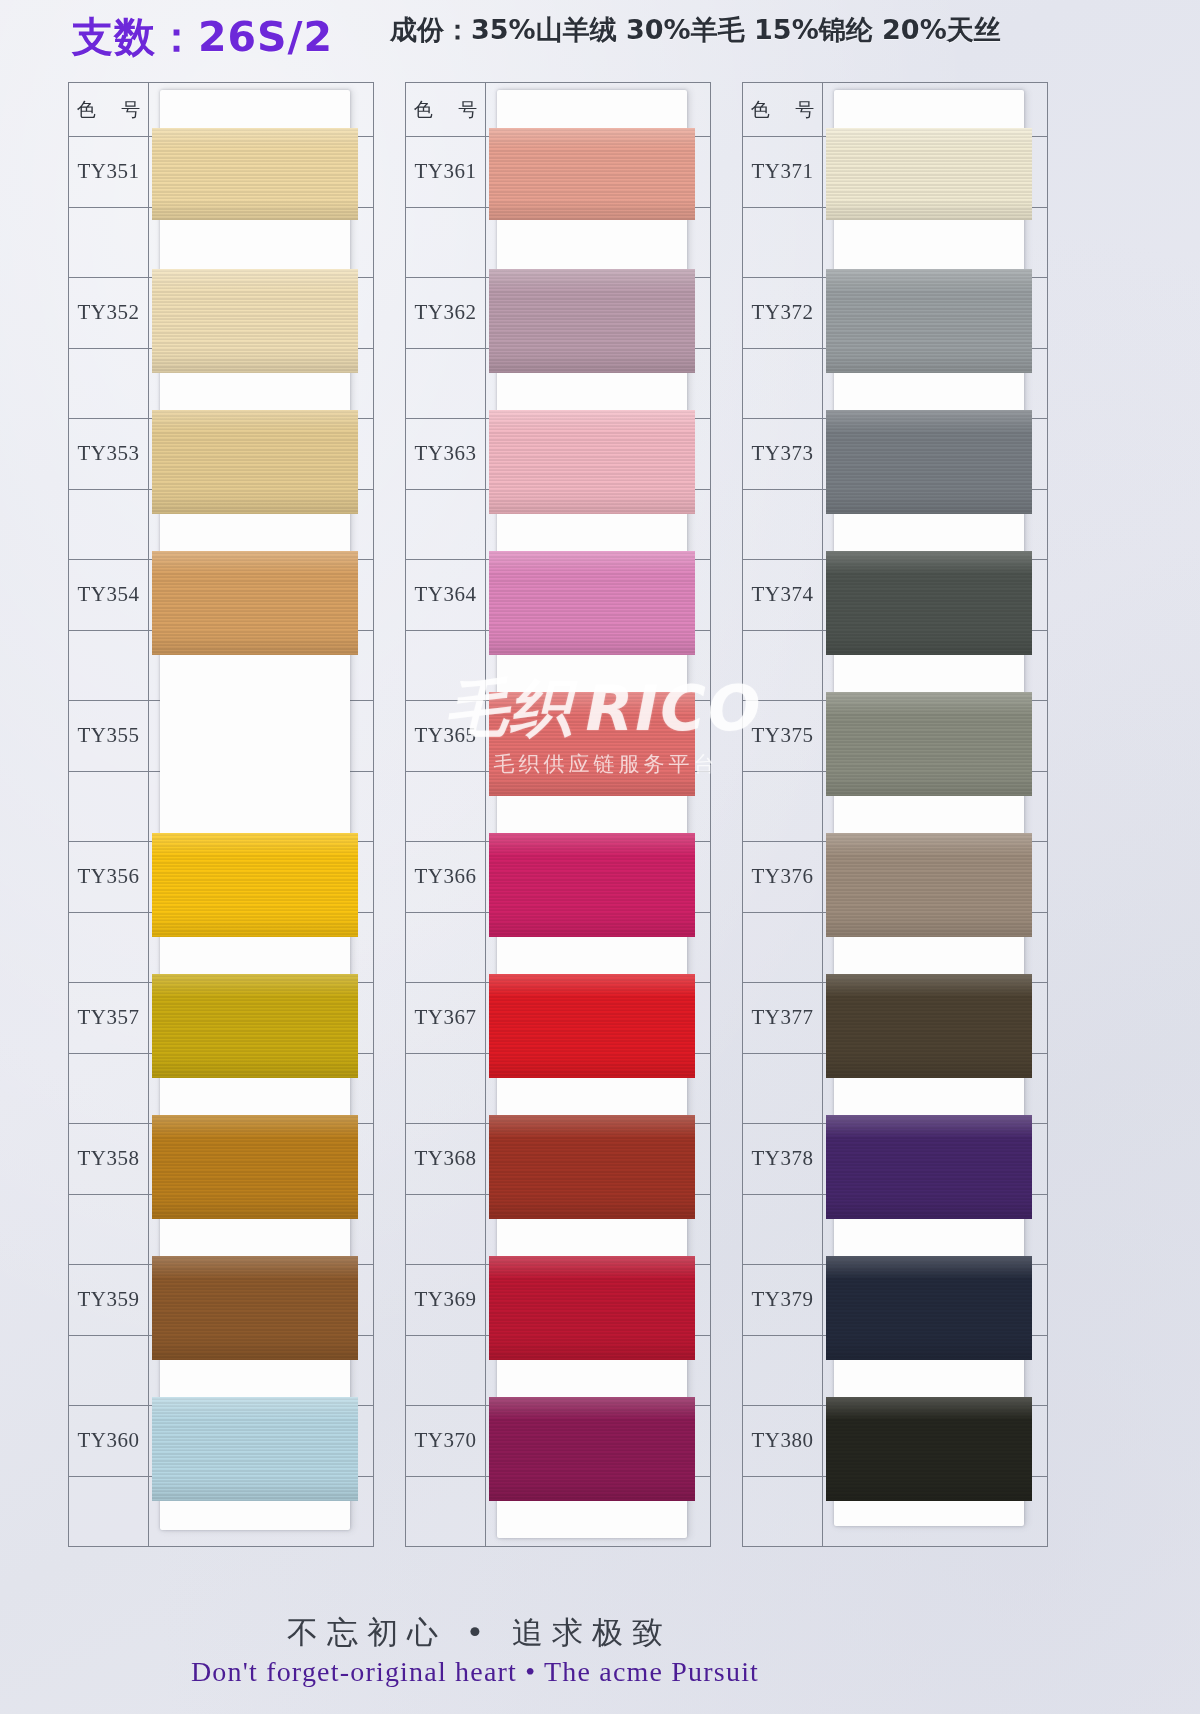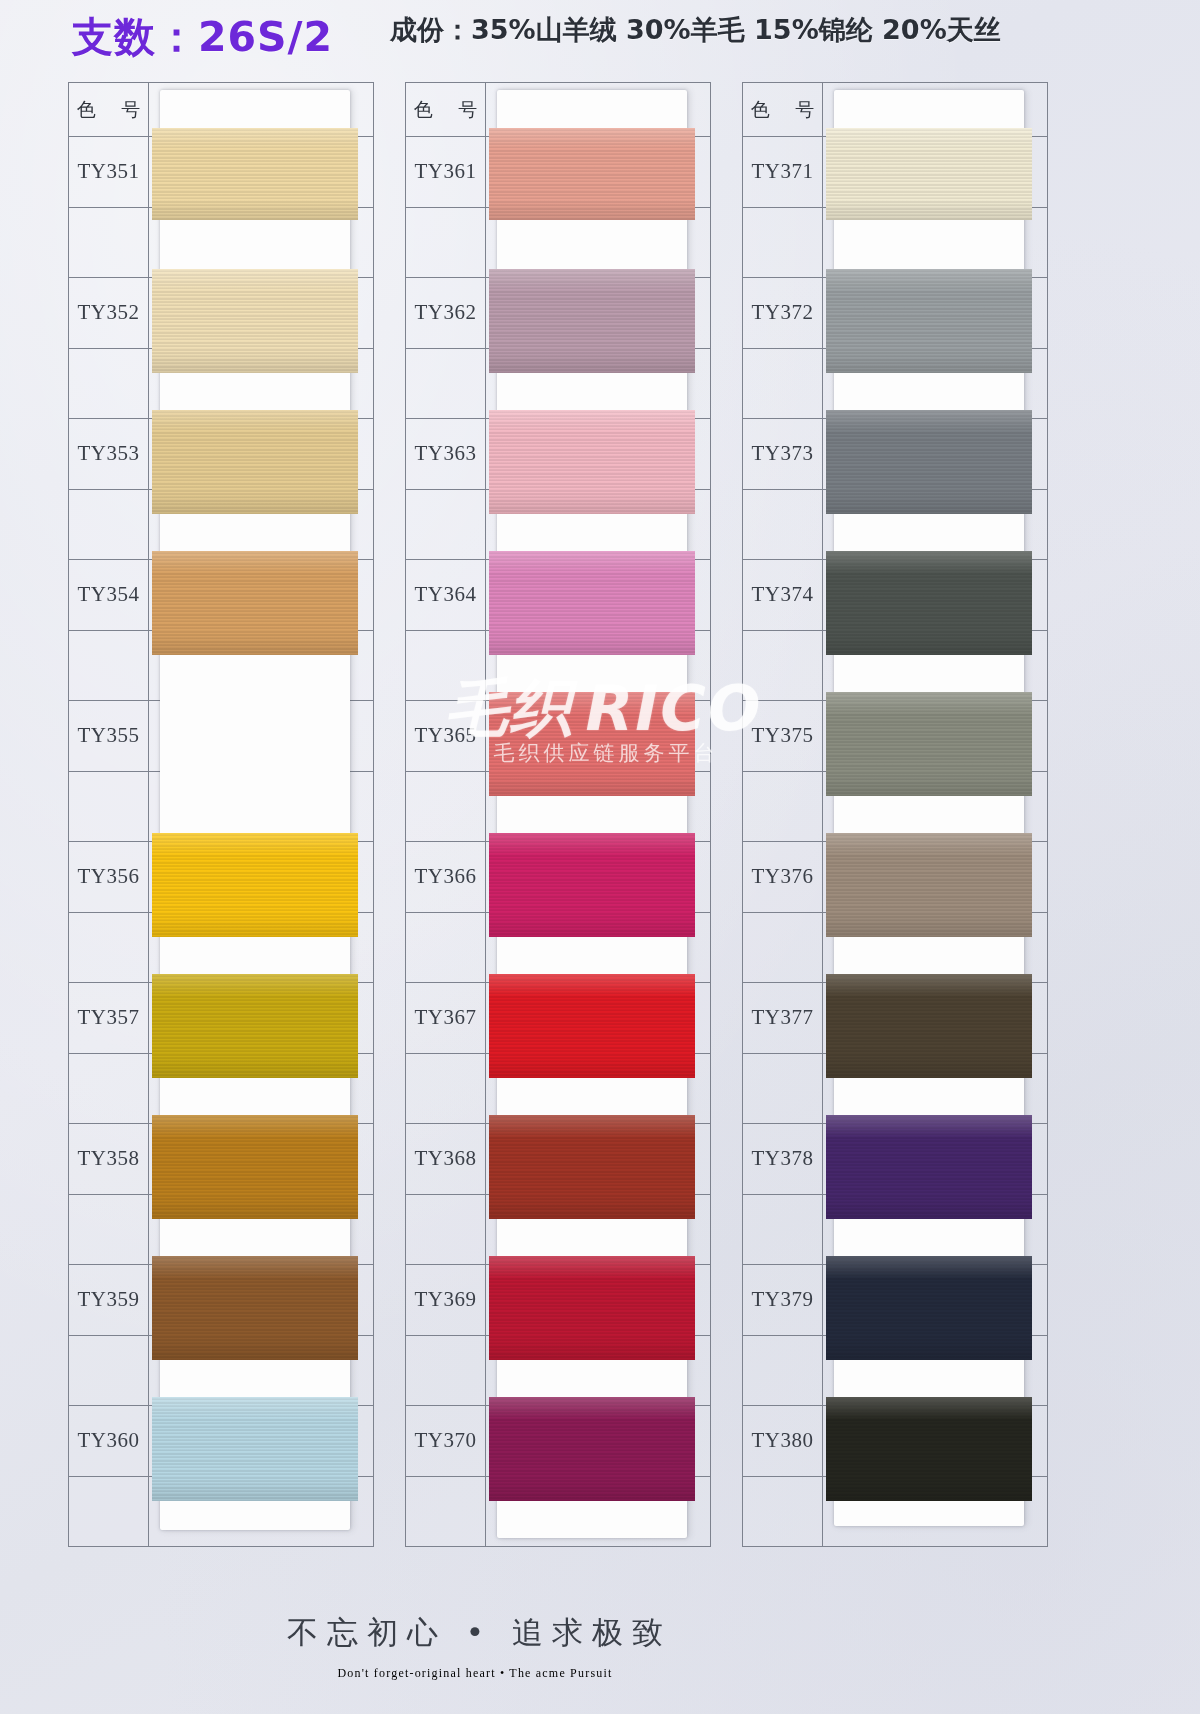--- a/index.html
+++ b/index.html
@@ -60,30 +60,30 @@
       rgba(0,0,0,0) 78%, rgba(0,0,0,.10));}
 
   
   .watermark{position:absolute;left:384px;top:662px;width:440px;height:128px;
     pointer-events:none;z-index:40;}
   .wm-main{position:absolute;left:0;top:0;width:440px;height:92px;
     display:flex;align-items:center;justify-content:center;gap:12px;
     font-family:"DejaVu Sans",sans-serif;font-weight:bold;font-size:62px;
     color:rgba(255,255,255,.80);letter-spacing:2px;
     text-shadow:0 0 2px rgba(255,255,255,.35);font-style:italic;}
-  .wm-sub{position:absolute;left:22px;top:77px;width:400px;text-align:center;
+  .wm-sub{position:absolute;left:22px;top:88px;width:400px;text-align:center;
     font-family:"DejaVu Sans",sans-serif;font-size:21px;letter-spacing:4px;
     color:rgba(255,255,255,.72);}
 
   
   .footer{position:absolute;left:0;top:1612px;width:950px;text-align:center;}
   .ft-cn{font-family:"DejaVu Sans",sans-serif;font-size:31px;color:#3a3f48;letter-spacing:9px;
     text-indent:9px;}
-  .ft-en{font-family:"Liberation Serif",serif;font-size:12px;color:#000000;letter-spacing:1.2px;
-    margin-top:12px;}
+  .ft-en{font-family:"Liberation Serif",serif;font-size:28px;color:#4c1d95;letter-spacing:1.2px;
+    margin-top:2px;}
 </style>
 </head>
 <body>
 
 <div class="paper-grain"></div>
 
 <div class="header">
   <div class="hdr-count">支数：26S/2</div>
   <div class="hdr-comp">成份：35%山羊绒 30%羊毛 15%锦纶 20%天丝</div>
 </div>

